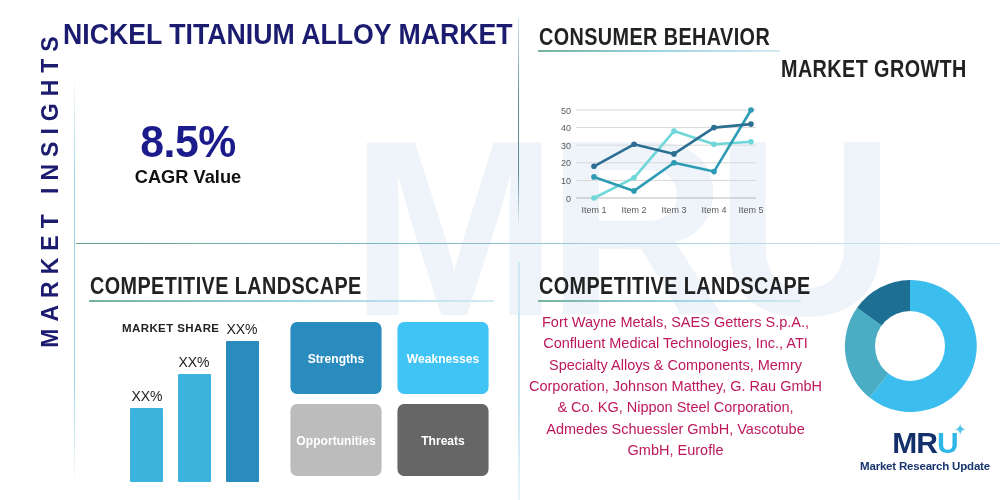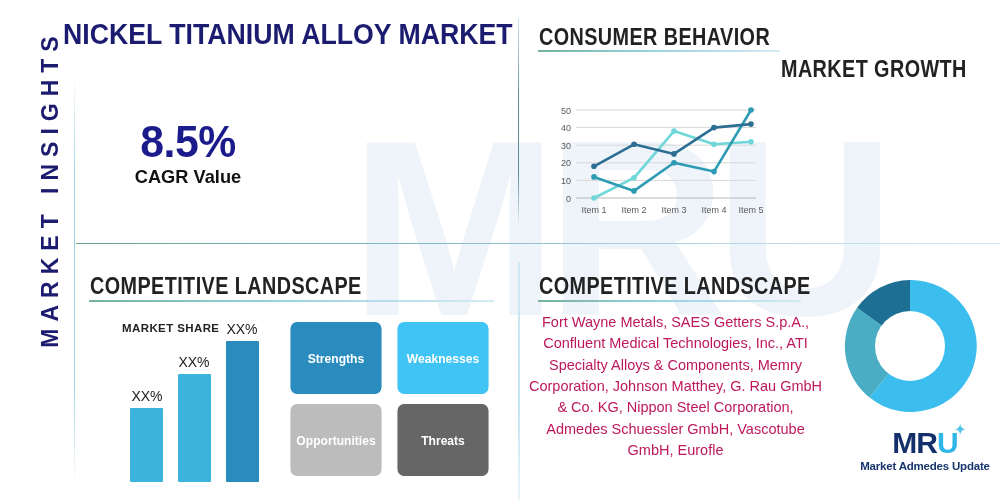--- a/index.html
+++ b/index.html
@@ -346,16 +346,16 @@
 
       <path d="M 33.6 125.6 A 66 66 0 0 1 21.1 35.8 L 74 74 Z" fill="#4aadc4"></path>
 
       <path d="M 21.1 35.8 A 66 66 0 0 1 74 8 L 74 74 Z" fill="#1d6f93"></path>
       <circle cx="74" cy="74" r="35" fill="#ffffff"></circle>
     </svg>
   </div>
 
   <div id="mru-logo">
     <div id="mru-mark"><span>MR</span><span class="u-accent">U</span><span class="spark">✦</span></div>
-    <div id="mru-tagline">Market Admedes Update</div>
+    <div id="mru-tagline">Market Research Update</div>
   </div>
 
 </div>
 
 </body></html>

